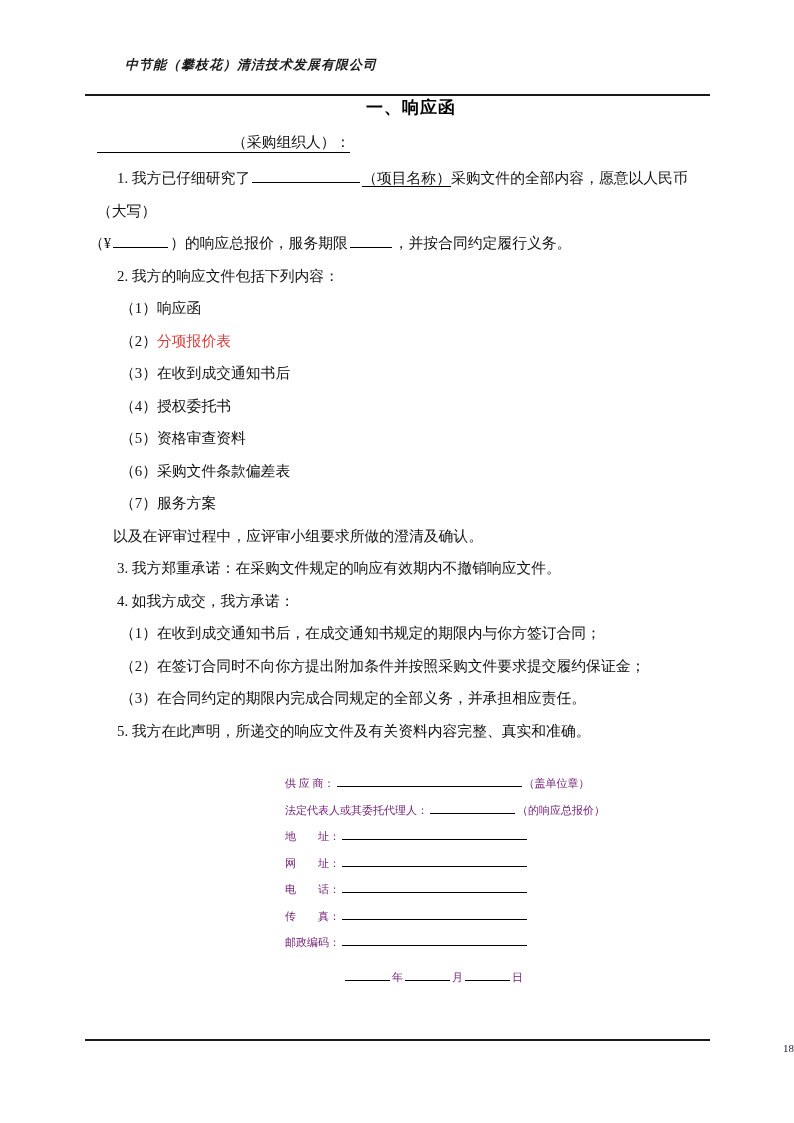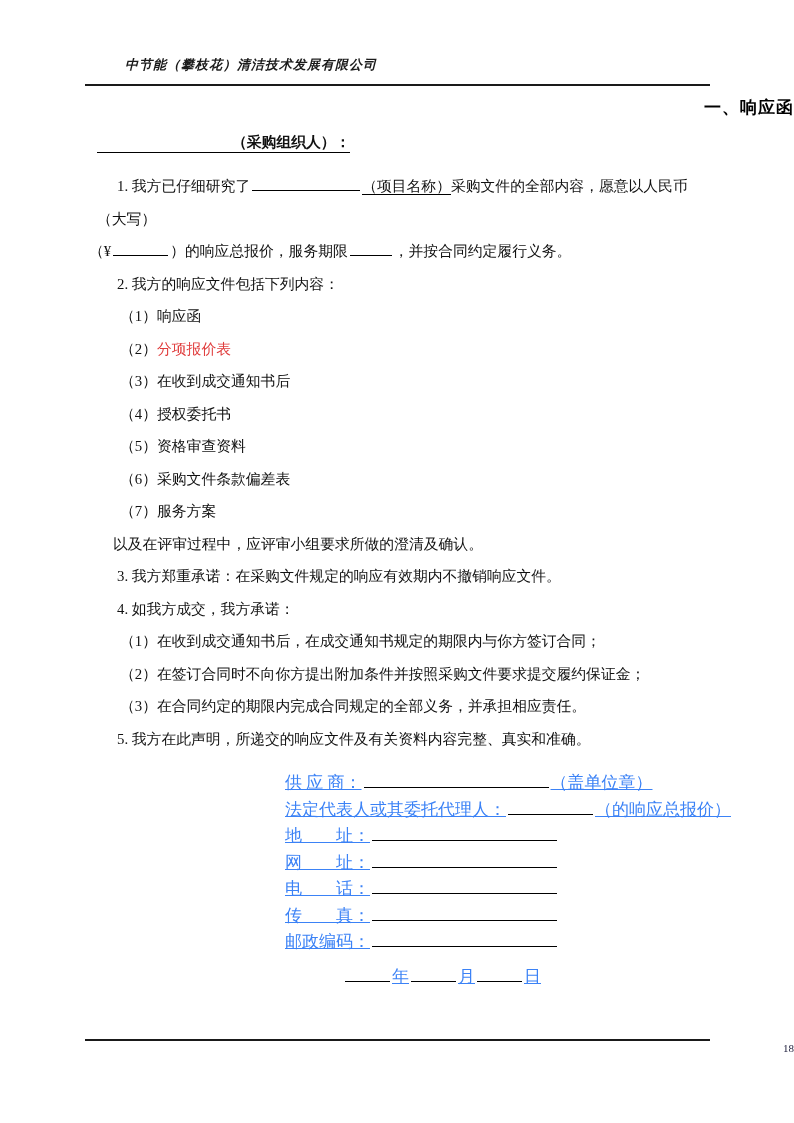--- a/index.html
+++ b/index.html
@@ -10,62 +10,62 @@
     margin:0 auto;
     background:#ffffff;
     font-family:"Liberation Serif","DejaVu Serif",serif;
     color:#1a1a1a;
     overflow:hidden;
   }
   
   .doc-header {
     position:absolute; left:85px; top:55px; width:625px;
     border-bottom:2px solid #1a1a1a;
-    padding-bottom:10px;
+    padding-bottom:20px;
   }
   .company-name {
     display:inline-block; margin-left:40px;
     font-size:13px; font-weight:bold; font-style:italic;
     letter-spacing:1px;
   }
   
   .doc-title {
     position:absolute; top:96px; left:0; width:100%;
-    text-align:right;
+    text-align:center;
     font-family:"Liberation Sans","DejaVu Sans",sans-serif;
     font-size:17px; font-weight:bold; color:#000;
     letter-spacing:1px;
     padding-left:28px;
   }
   
   .doc-body {
     position:absolute; left:97px; top:133px; width:616px;
     font-size:14.8px; line-height:32.5px; color:#111;
   }
-  .salutation-line { display:block; height:21px; line-height:19px; margin-bottom:16px;font-weight:bold; }
+  .salutation-line { display:block; height:21px; line-height:19px; margin-bottom:8px; }
   .u-wrap { display:inline-block; border-bottom:1px solid #000; line-height:19px; }
   .sal-gap { display:inline-block; width:135px; }
   p.para { margin:0; }
   .ind-num  { text-indent:20px; }
   .ind-item { text-indent:23px; }
   .ind-clar { text-indent:16px; }
   .ind-neg  { text-indent:-8px; }
   .bl {
     display:inline-block; border-bottom:1px solid #000;
     height:15px; vertical-align:baseline; margin:0 2px;
   }
   .bl-110 { width:108px; }
   .bl-55  { width:55px; }
   .bl-42  { width:42px; }
   .u-text { border-bottom:1px solid #000; }
   .red { color:#e03c3c; }
   
   .sign-block {
     position:absolute; left:285px; top:770px;
-    font-size:17px; line-height:26.5px; color:#3b82f6;text-decoration:underline;
+    font-size:11px; line-height:26.5px; color:#701a75;
   }
   .sign-row { white-space:nowrap; }
   .sign-label { white-space:pre; }
   .bl-185 { width:185px; }
   .bl-85  { width:85px; }
   .bl-45  { width:45px; }
   .date-row { padding-left:58px;margin-top:8px; }
   
   .footer-rule {
     position:absolute; left:85px; top:1039px; width:625px;

